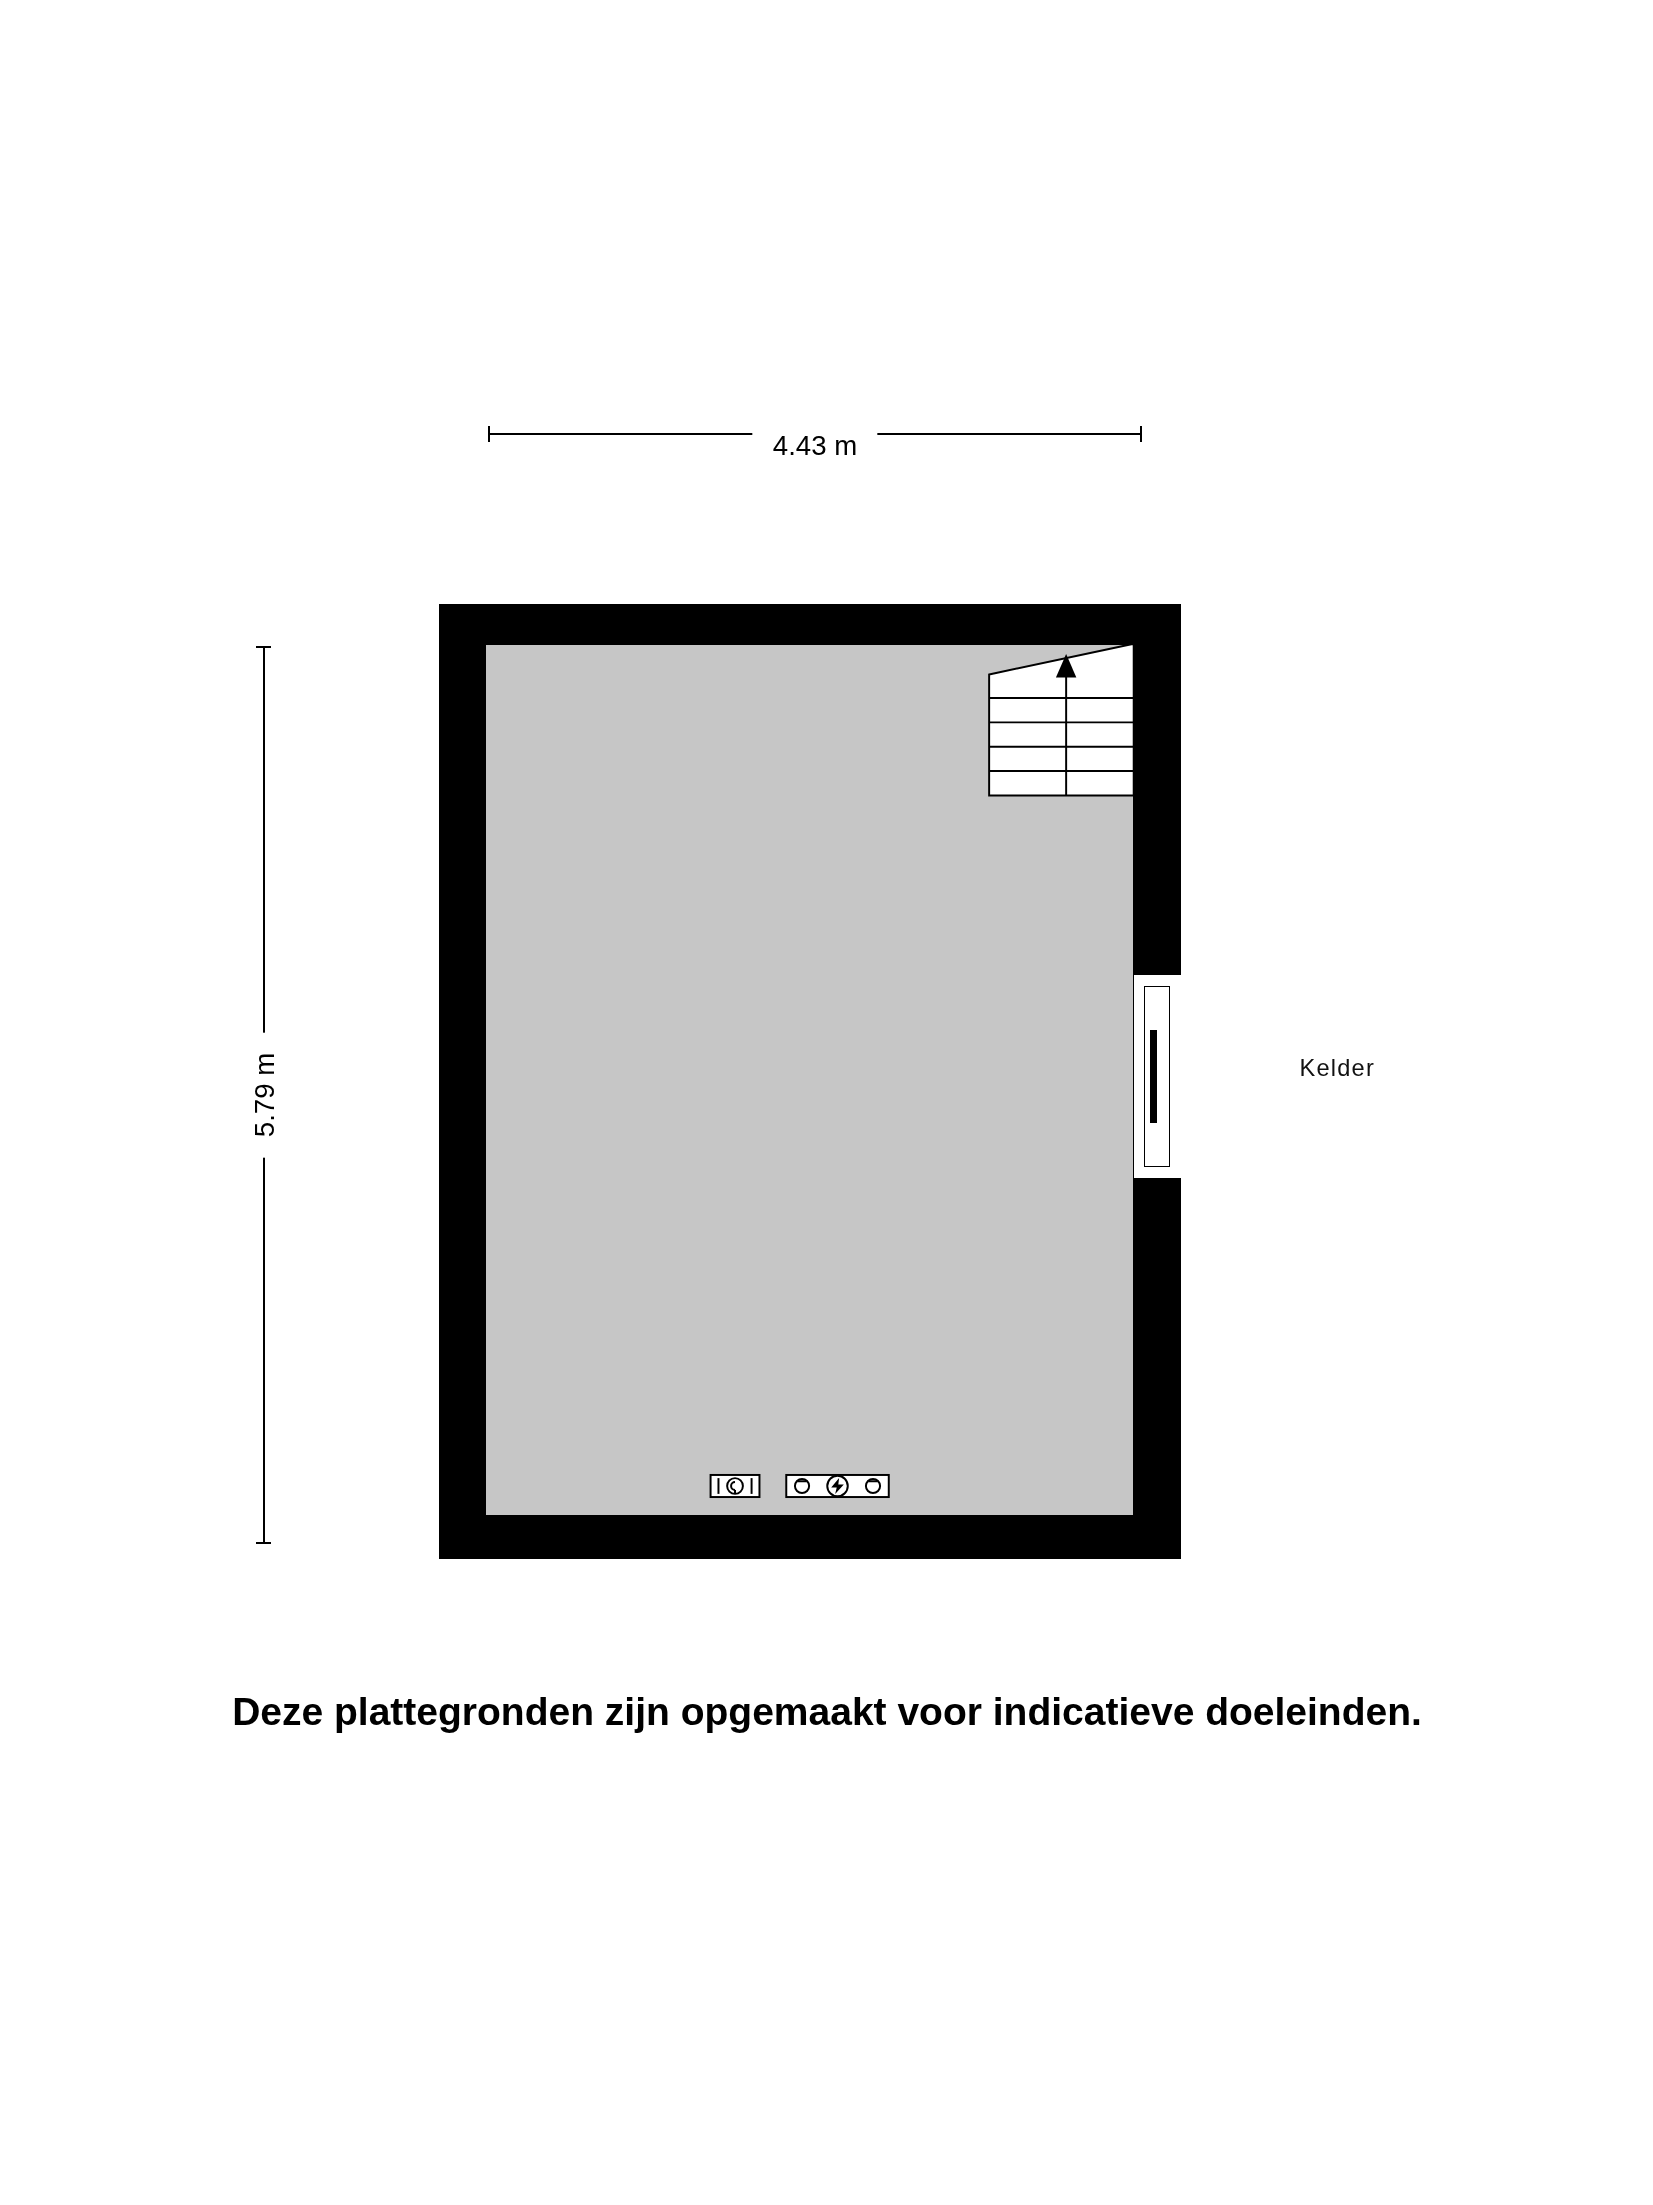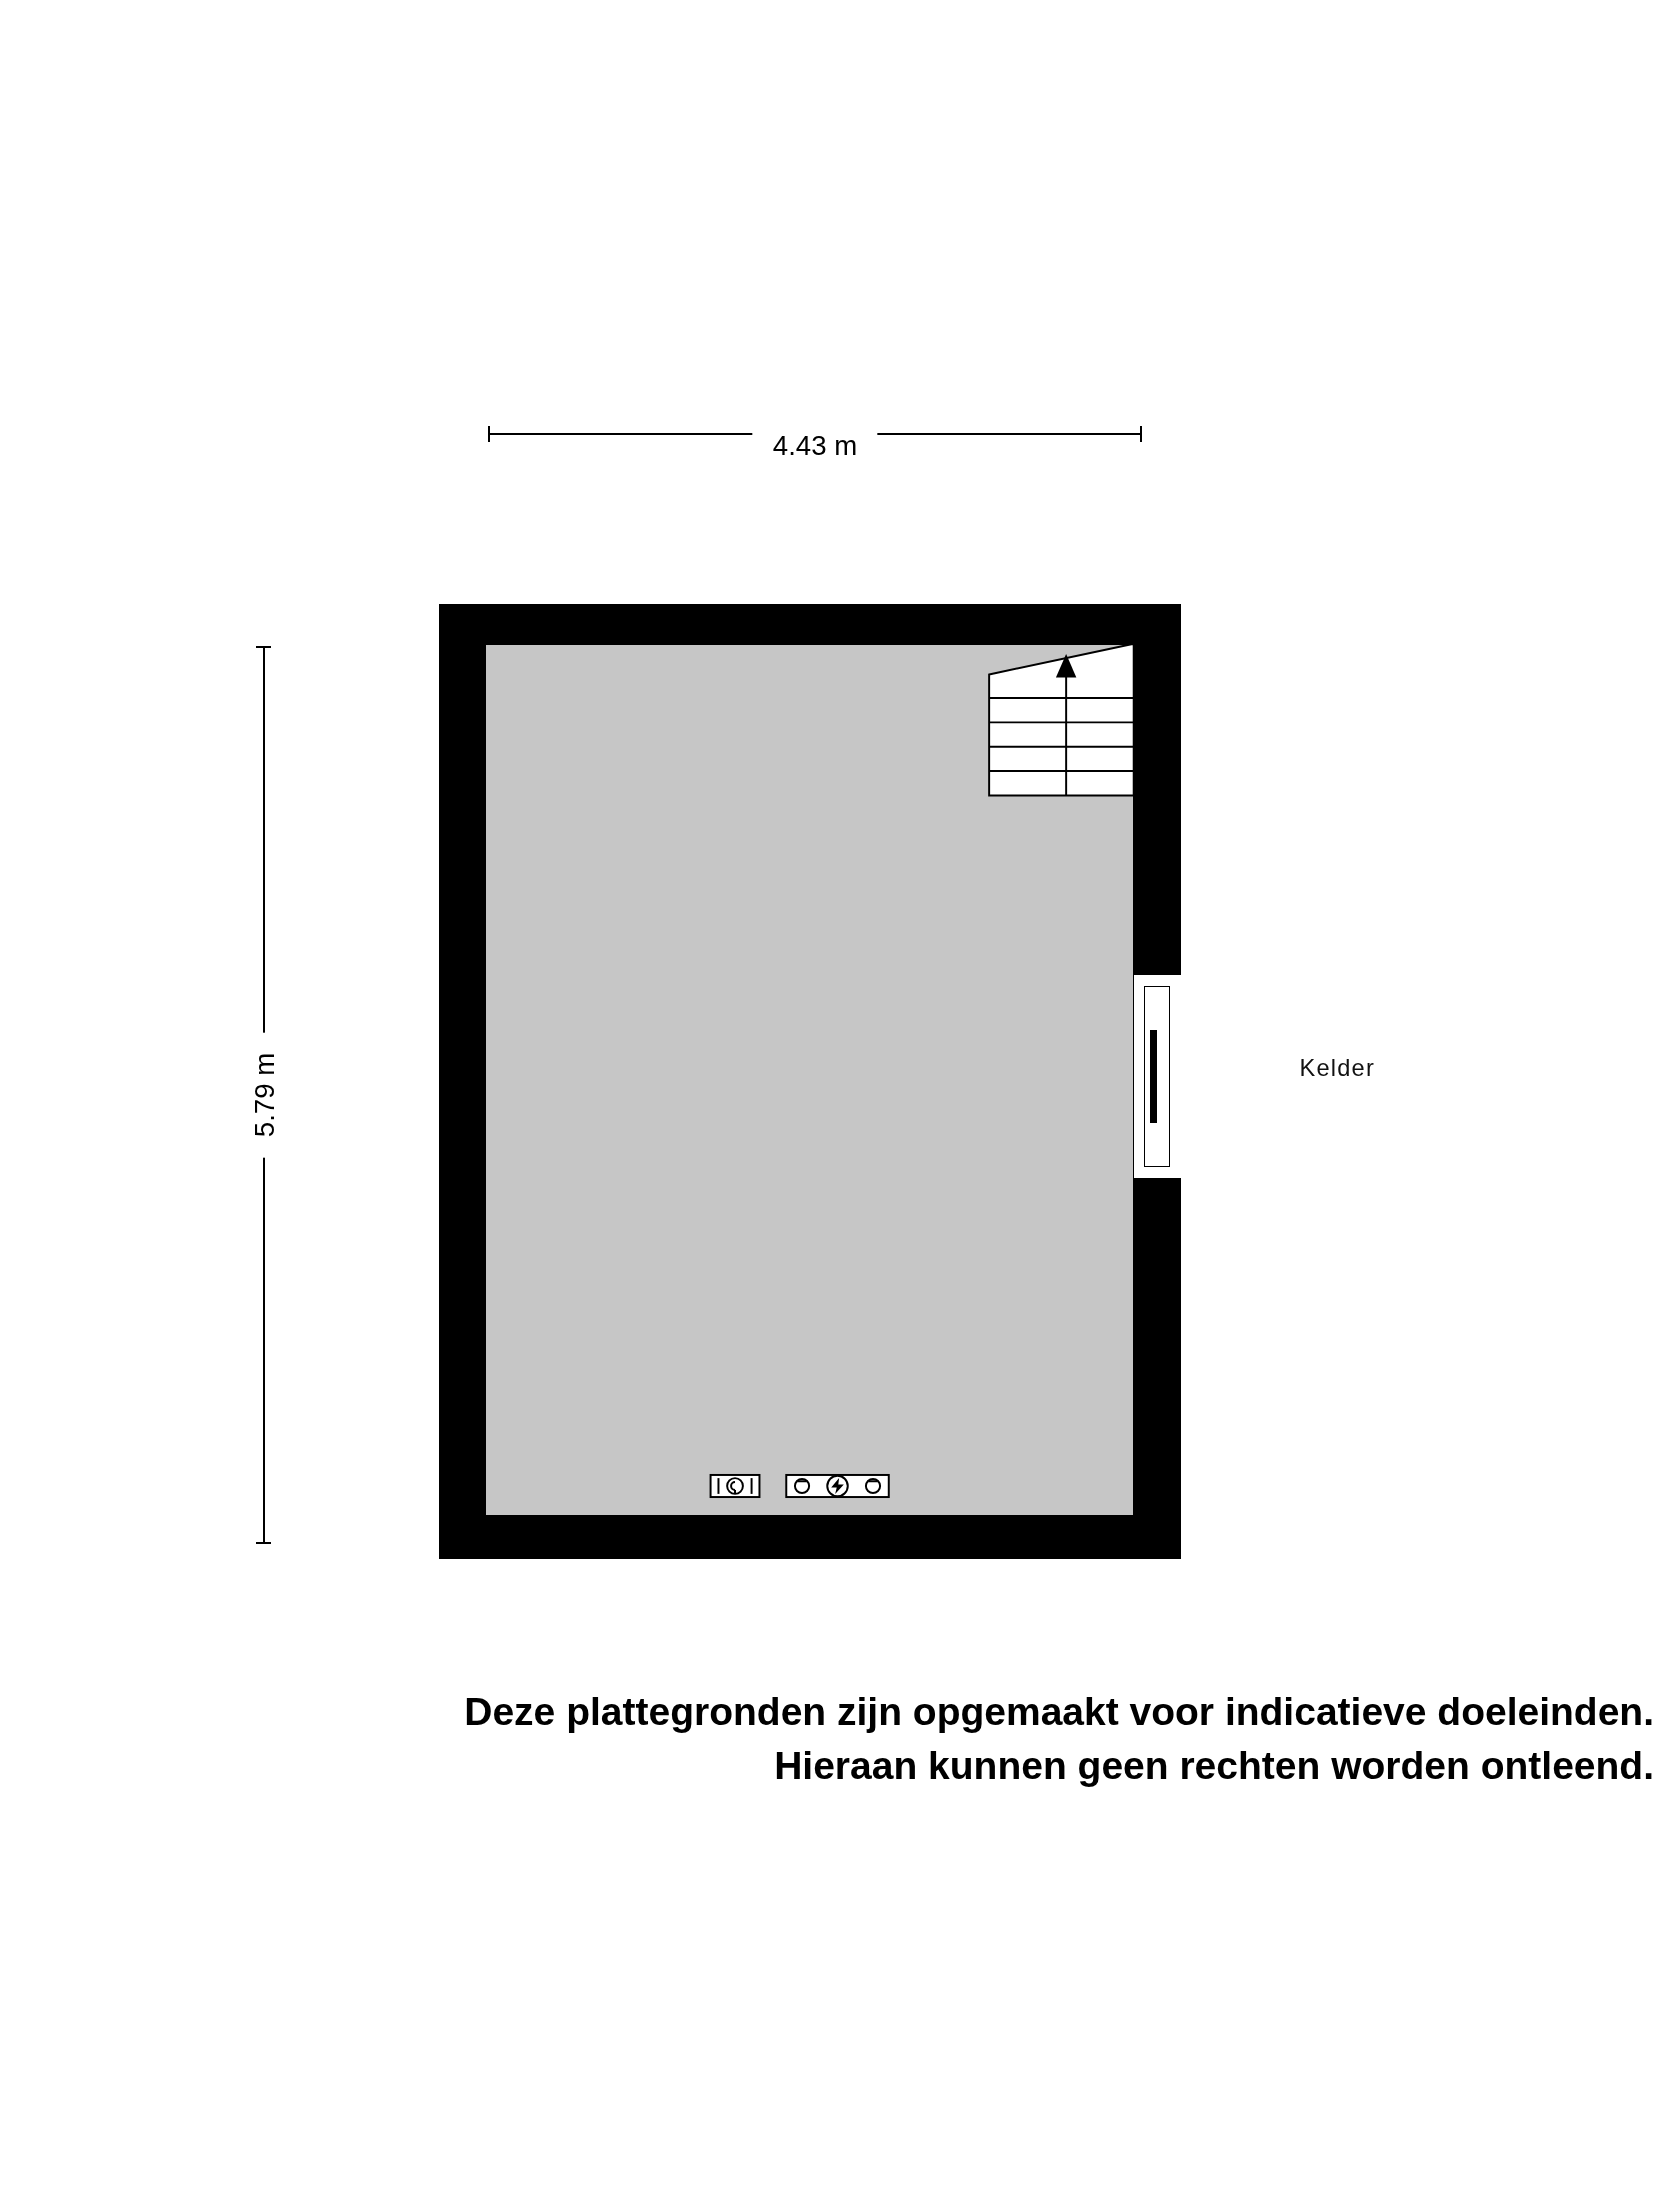--- a/index.html
+++ b/index.html
@@ -192,21 +192,21 @@
     color: #111;
   }
   .room-label span { position: relative; left: -59px; }
 
   
   .disclaimer {
     position: absolute;
     left: 0;
     top: 1685px;
     width: 1654px;
-    text-align: right;
+    text-align: center;
     font-size: 39px;
     font-weight: bold;
     color: #000;
     line-height: 1.38;
   }
 </style>
 </head>
 <body>
 
 <div id="floorplan">
@@ -274,17 +274,16 @@
       </g>
     </svg>
   </div>
 
   <div class="room-label">
     <span>Kelder</span>
   </div>
 
   <div class="disclaimer">
     <div>Deze plattegronden zijn opgemaakt voor indicatieve doeleinden.</div>
-    <div>Hieraan kunnen geen rechten worden ontleend.</div>
   </div>
 
 </div>
 
 
 </body></html>

